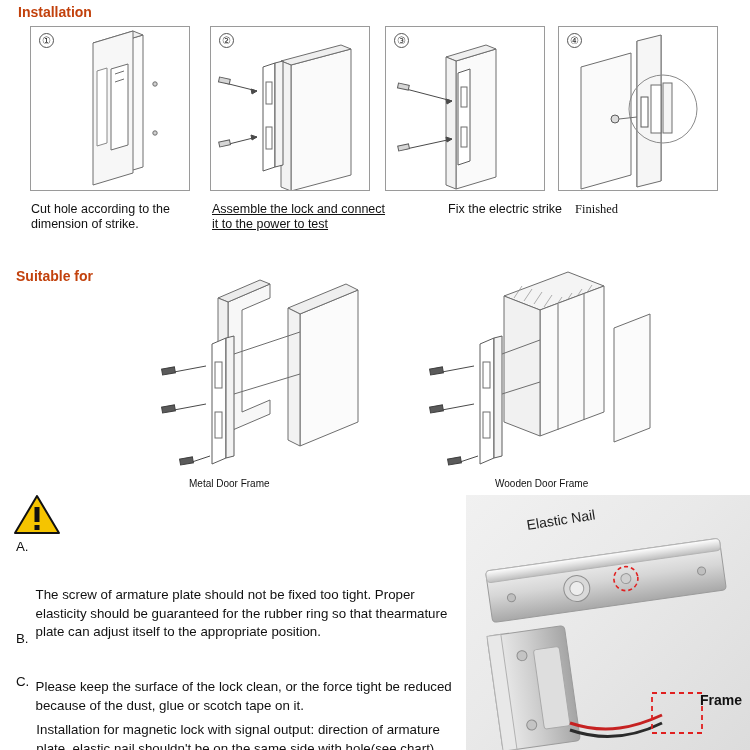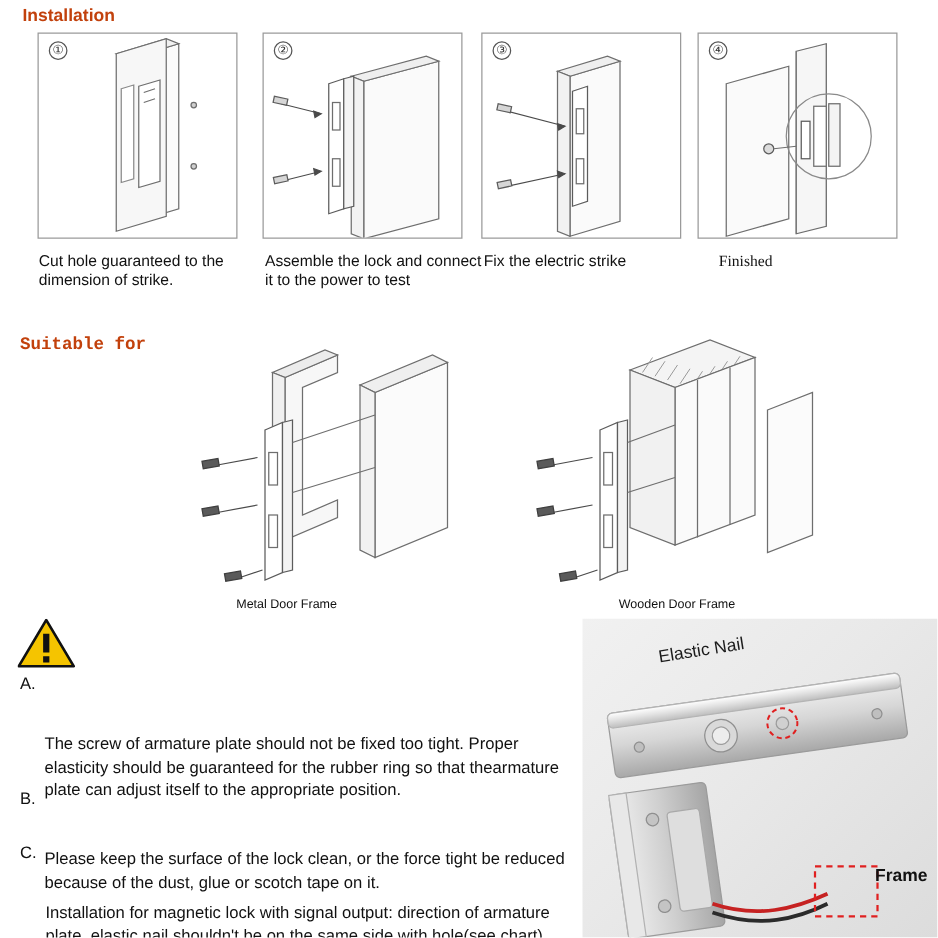--- a/index.html
+++ b/index.html
@@ -11,21 +11,21 @@
     color: #111;
     position: relative;
     overflow: hidden;
   }
   .section-title {
     font-size: 14px;
     font-weight: bold;
     color: #c2410c;
   }
   #installation-title { position: absolute; left: 18px; top: 4px; }
-  #suitable-title { position: absolute; left: 16px; top: 268px; font-family: Liberation Mono, monospace; }
+  #suitable-title { position: absolute; left: 16px; top: 268px; }
 
   
   .panel {
     position: absolute;
     top: 26px;
     width: 160px;
     height: 165px;
     border: 1px solid #9a9a9a;
     background: #fff;
   }
@@ -47,22 +47,22 @@
   }
 
   .caption {
     position: absolute;
     font-size: 12.5px;
     line-height: 15px;
     color: #111;
     width: 175px;
   }
   #caption-1 { left: 31px; top: 202px; }
-  #caption-2 { left: 212px; top: 202px; }
-  #caption-3 { left: 387px; top: 202px; }
+  #caption-2 { left: 212px; top: 202px; text-decoration: underline; }
+  #caption-3 { left: 387px; top: 202px; text-align: right; }
   #caption-4 { left: 575px; top: 202px; font-family: Liberation Serif, serif; }
 
   
   .suit-label {
     position: absolute;
     font-size: 10px;
     color: #111;
   }
   #suit-label-1 { left: 189px; top: 478px; }
   #suit-label-2 { left: 455px; top: 478px; margin-left: 40px; }
@@ -137,21 +137,21 @@
       <line x1="84" y1="47" x2="93" y2="44"></line>
       <line x1="84" y1="55" x2="93" y2="52"></line>
 
       <polygon points="66,44 76,41 76,116 66,119" fill="#ffffff" stroke="#8a8a8a"></polygon>
 
       <circle cx="124" cy="57" r="2.2" fill="#cfcfcf" stroke="#6e6e6e"></circle>
       <circle cx="124" cy="106" r="2.2" fill="#cfcfcf" stroke="#6e6e6e"></circle>
     </g>
   </svg>
 </div>
-<div class="caption" id="caption-1">Cut hole guaranteed to the dimension of strike.</div>
+<div class="caption" id="caption-1">Cut hole according to the dimension of strike.</div>
 
 <div class="panel" id="panel-2">
   <div class="step-num">②</div>
   <svg width="158" height="163" viewBox="0 0 158 163">
     <g fill="none" stroke="#6e6e6e" stroke-width="1">
 
       <polygon points="80,38 140,22 140,148 80,164" fill="#fafafa" stroke="#6e6e6e"></polygon>
       <polygon points="80,38 140,22 130,18 70,34" fill="#efefef" stroke="#6e6e6e"></polygon>
       <polygon points="70,34 80,38 80,164 70,160" fill="#f2f2f2" stroke="#6e6e6e"></polygon>
 

